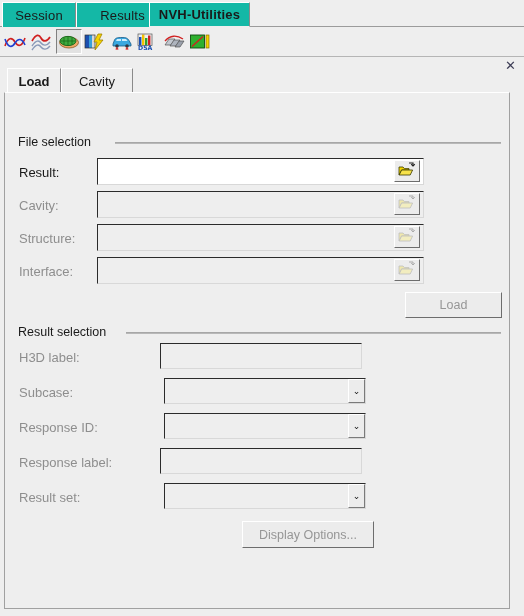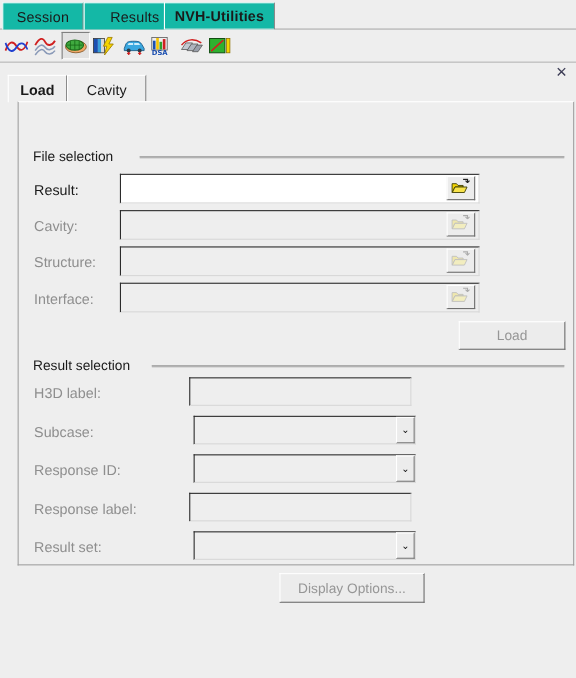--- a/index.html
+++ b/index.html
@@ -134,24 +134,24 @@
     justify-content: center;
     font-size: 13px;
     color: #1a1a1a;
     cursor: default;
     user-select: none;
   }
   .subtab.selected { font-weight: bold; }
 
   .panelbody {
     position: absolute;
-    left: 12px;
+    left: 0;
     top: 26px;
     width: 506px;
-    height: 422px;
+    height: 517px;
     box-sizing: border-box;
     border: 1px solid #a0a0a0;
     border-top-color: #ffffff;
     background: #eeeeee;
   }
 
   
   .grouplabel {
     position: absolute;
     font-size: 12.5px;

